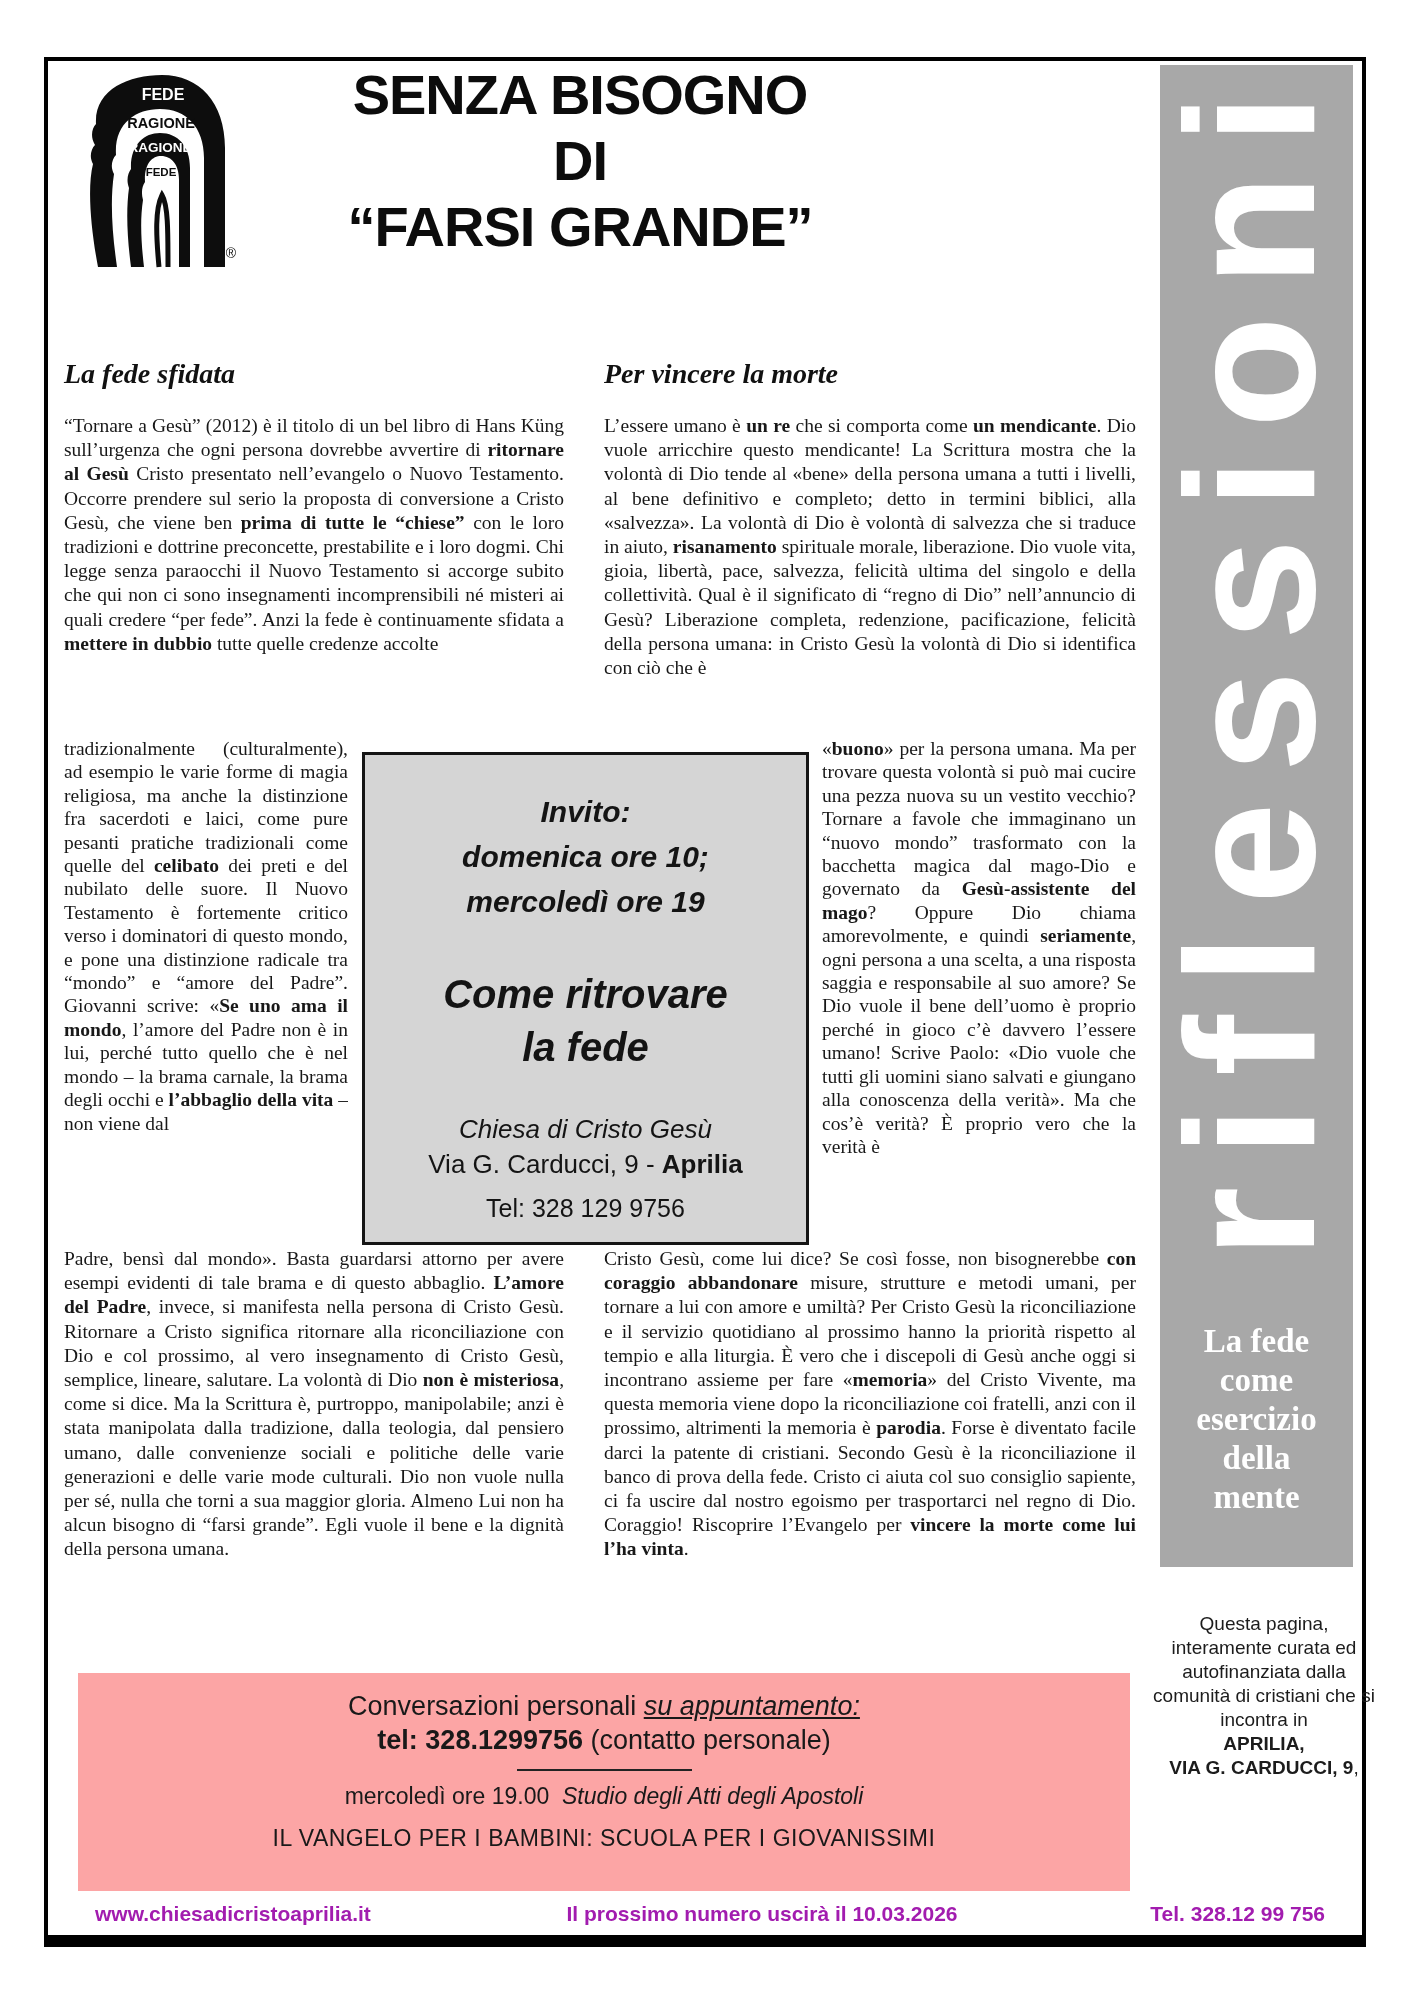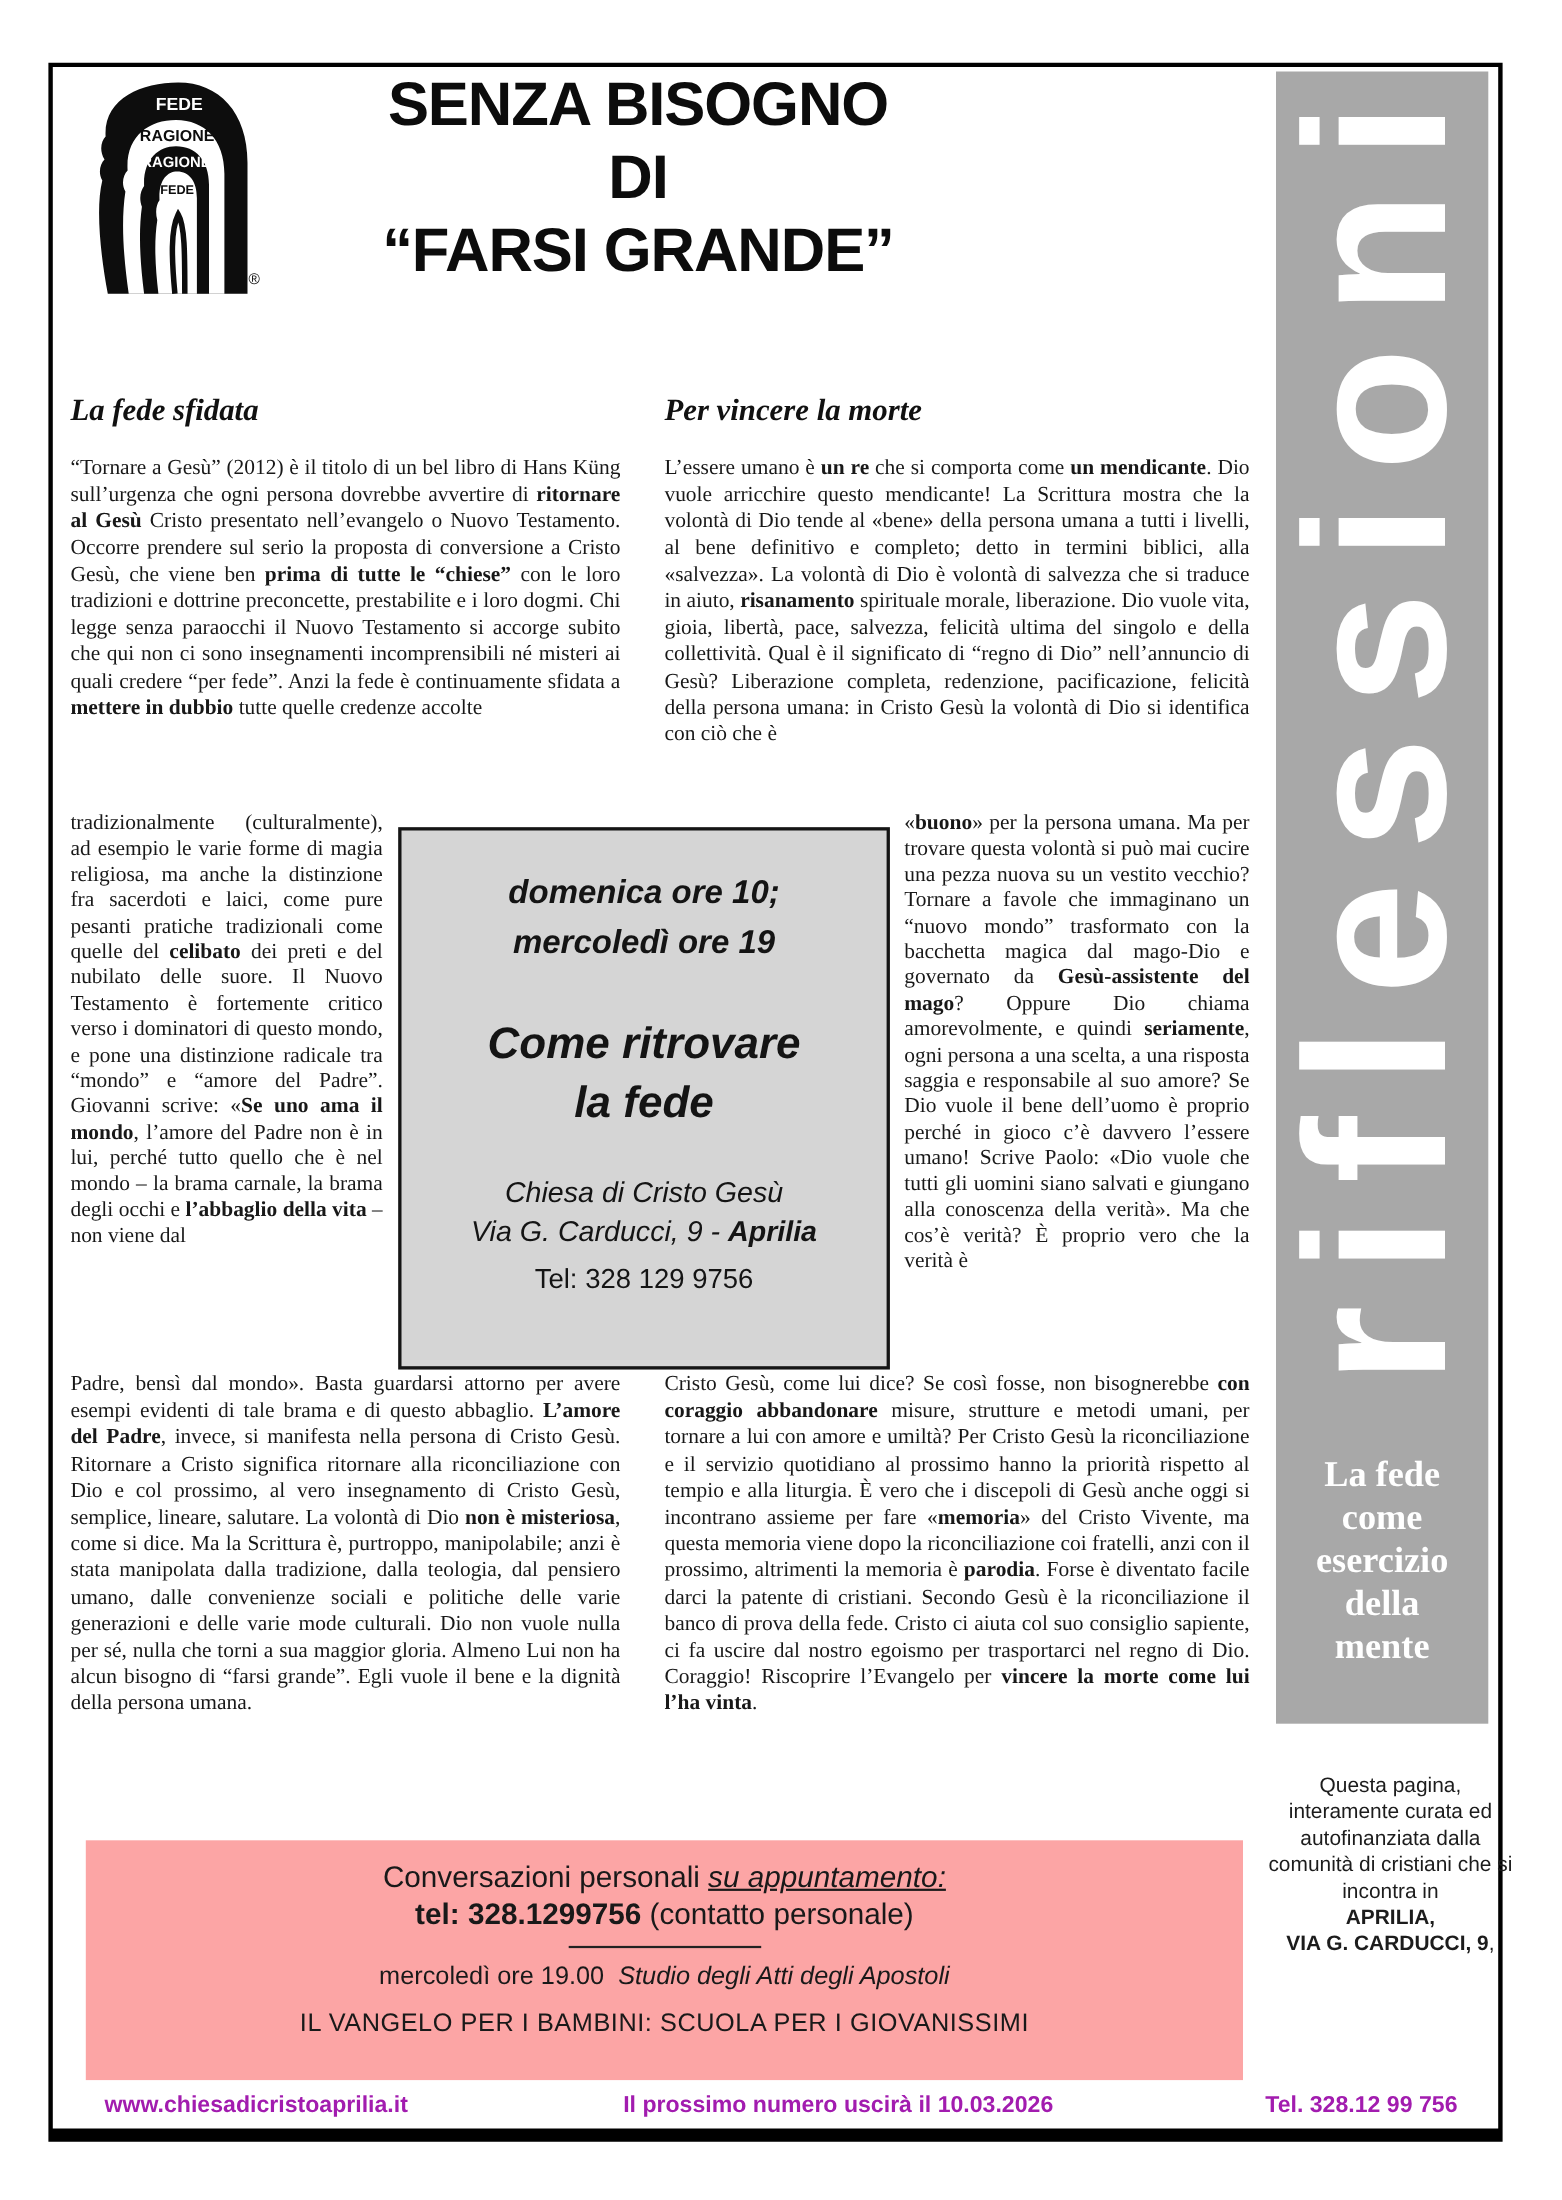--- a/index.html
+++ b/index.html
@@ -28,21 +28,21 @@
   .b{font-weight:bold;}
   .i{font-style:italic;}
   .u{text-decoration:underline;}
   
   .invite{position:absolute;left:362px;top:752px;width:447px;height:493px;box-sizing:border-box;
           background:#d5d5d5;border:3px solid #151515;text-align:center;
           font-family:"Liberation Sans", sans-serif;color:#141414;}
   .inv-line{font-weight:bold;font-style:italic;font-size:30px;line-height:45px;}
   .inv-title{font-weight:bold;font-style:italic;font-size:40px;line-height:53px;margin-top:44px;}
   .inv-org{font-style:italic;font-size:26px;line-height:35px;margin-top:38px;}
-  .inv-addr{font-style:italic;font-size:26px;line-height:35px;}
+  .inv-addr{font-size:26px;line-height:35px;}
   .inv-tel{font-size:25px;margin-top:12px;}
   .inv-pad{padding-top:34px;}
   
   .contact{position:absolute;left:78px;top:1673px;width:1052px;height:218px;background:#fca5a5;
            text-align:center;font-family:"Liberation Sans", sans-serif;color:#191919;}
   .c-line1{font-size:27px;line-height:34px;padding-top:16px;}
   .c-line2{font-size:27px;line-height:34px;}
   .c-divider{width:175px;border-top:2px solid #222;margin:12px auto 10px auto;}
   .c-sched{font-size:23px;line-height:30px;}
   .c-kids{font-size:23px;line-height:30px;margin-top:12px;letter-spacing:0.5px;}
@@ -90,20 +90,21 @@
   <div class="body narrow" style="left:64px;top:737px;width:284px;height:508px;"><span>tradizionalmente (culturalmente), ad esempio le varie forme di magia religiosa, ma anche la distinzione fra sacerdoti e laici, come pure pesanti pratiche tradizionali come quelle del </span><span class="b">celibato</span><span> dei preti e del nubilato delle suore. Il Nuovo Testamento è fortemente critico verso i dominatori di questo mondo, e pone una distinzione radicale tra “mondo” e “amore del Padre”. Giovanni scrive: «</span><span class="b">Se uno ama il mondo</span><span>, l’amore del Padre non è in lui, perché tutto quello che è nel mondo – la brama carnale, la brama degli occhi e </span><span class="b">l’abbaglio della vita</span><span> – non viene dal</span></div>
   <div class="body" style="left:64px;top:1247px;width:500px;height:395px;"><span>Padre, bensì dal mondo». Basta guardarsi attorno per avere esempi evidenti di tale brama e di questo abbaglio. </span><span class="b">L’amore del Padre</span><span>, invece, si manifesta nella persona di Cristo Gesù. Ritornare a Cristo significa ritornare alla riconciliazione con Dio e col prossimo, al vero insegnamento di Cristo Gesù, semplice, lineare, salutare. La volontà di Dio </span><span class="b">non è misteriosa</span><span>, come si dice. Ma la Scrittura è, purtroppo, manipolabile; anzi è stata manipolata dalla tradizione, dalla teologia, dal pensiero umano, dalle convenienze sociali e politiche delle varie generazioni e delle varie mode culturali. Dio non vuole nulla per sé, nulla che torni a sua maggior gloria. Almeno Lui non ha alcun bisogno di “farsi grande”. Egli vuole il bene e la dignità della persona umana.</span></div>
 
   <div class="colhead" style="left:604px;">Per vincere la morte</div>
   <div class="body" style="left:604px;top:414px;width:532px;height:322px;"><span>L’essere umano è </span><span class="b">un re</span><span> che si comporta come </span><span class="b">un mendicante</span><span>. Dio vuole arricchire questo mendicante! La Scrittura mostra che la volontà di Dio tende al «bene» della persona umana a tutti i livelli, al bene definitivo e completo; detto in termini biblici, alla «salvezza». La volontà di Dio è volontà di salvezza che si traduce in aiuto, </span><span class="b">risanamento</span><span> spirituale morale, liberazione. Dio vuole vita, gioia, libertà, pace, salvezza, felicità ultima del singolo e della collettività. Qual è il significato di “regno di Dio” nell’annuncio di Gesù? Liberazione completa, redenzione, pacificazione, felicità della persona umana: in Cristo Gesù la volontà di Dio si identifica con ciò che è</span></div>
   <div class="body narrow" style="left:822px;top:737px;width:314px;height:508px;"><span>«</span><span class="b">buono</span><span>» per la persona umana. Ma per trovare questa volontà si può mai cucire una pezza nuova su un vestito vecchio? Tornare a favole che immaginano un “nuovo mondo” trasformato con la bacchetta magica dal mago-Dio e governato da </span><span class="b">Gesù-assistente del mago</span><span>? Oppure Dio chiama amorevolmente, e quindi </span><span class="b">seriamente</span><span>, ogni persona a una scelta, a una risposta saggia e responsabile al suo amore? Se Dio vuole il bene dell’uomo è proprio perché in gioco c’è davvero l’essere umano! Scrive Paolo: «Dio vuole che tutti gli uomini siano salvati e giungano alla conoscenza della verità». Ma che cos’è verità? È proprio vero che la verità è</span></div>
   <div class="body" style="left:604px;top:1247px;width:532px;height:415px;"><span>Cristo Gesù, come lui dice? Se così fosse, non bisognerebbe </span><span class="b">con coraggio abbandonare</span><span> misure, strutture e metodi umani, per tornare a lui con amore e umiltà? Per Cristo Gesù la riconciliazione e il servizio quotidiano al prossimo hanno la priorità rispetto al tempio e alla liturgia. È vero che i discepoli di Gesù anche oggi si incontrano assieme per fare «</span><span class="b">memoria</span><span>» del Cristo Vivente, ma questa memoria viene dopo la riconciliazione coi fratelli, anzi con il prossimo, altrimenti la memoria è </span><span class="b">parodia</span><span>. Forse è diventato facile darci la patente di cristiani. Secondo Gesù è la riconciliazione il banco di prova della fede. Cristo ci aiuta col suo consiglio sapiente, ci fa uscire dal nostro egoismo per trasportarci nel regno di Dio. Coraggio! Riscoprire l’Evangelo per </span><span class="b">vincere la morte come lui l’ha vinta</span><span>.</span></div>
 
   <div class="invite">
     <div class="inv-pad"></div>
+    <div class="inv-line">Invito:</div>
     <div class="inv-line">domenica ore 10;</div>
     <div class="inv-line">mercoledì ore 19</div>
     <div class="inv-title">
       <div>Come ritrovare</div>
       <div>la fede</div>
     </div>
     <div class="inv-org">Chiesa di Cristo Gesù</div>
     <div class="inv-addr"><span>Via G. Carducci, 9 - </span><span class="b">Aprilia</span></div>
     <div class="inv-tel">Tel: 328 129 9756</div>
   </div>

